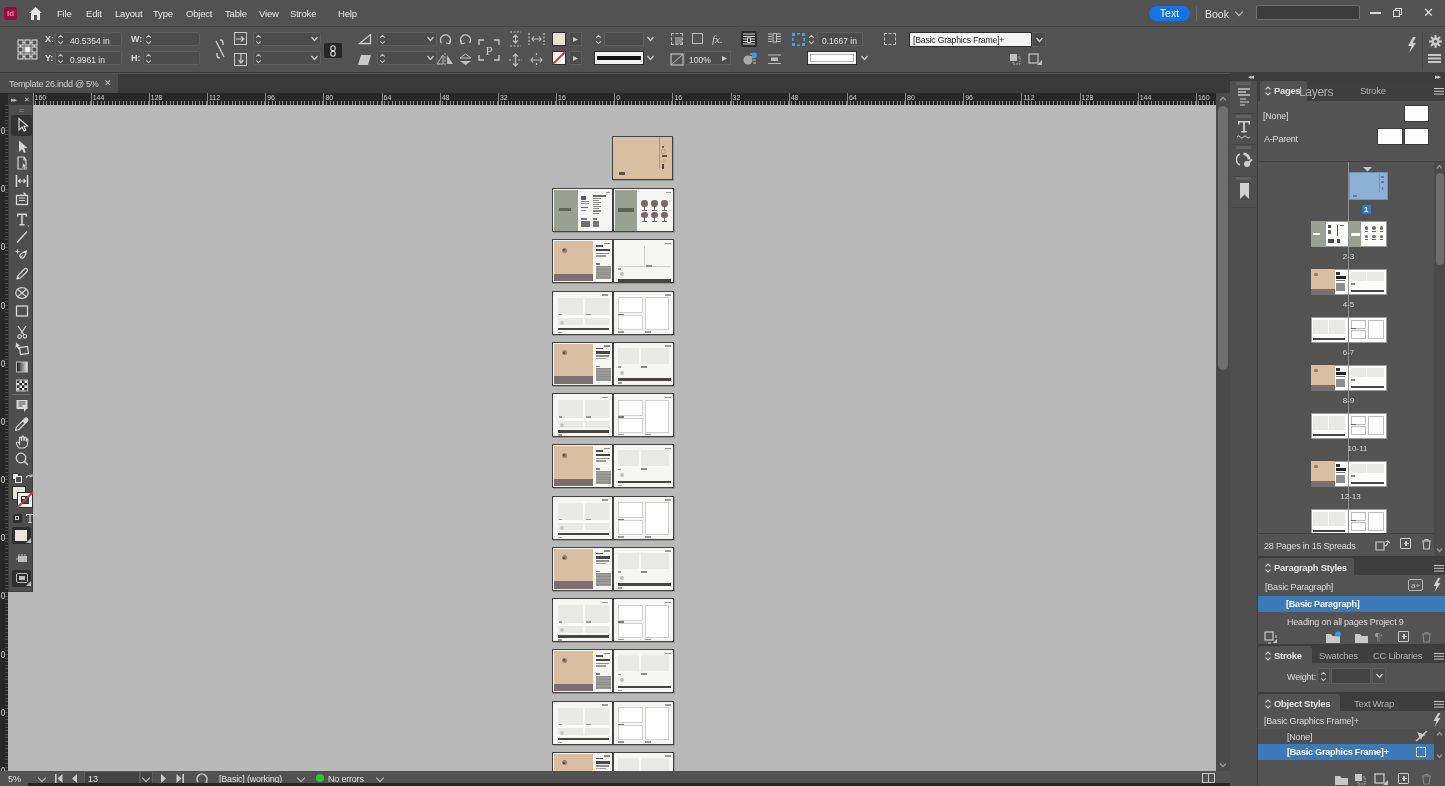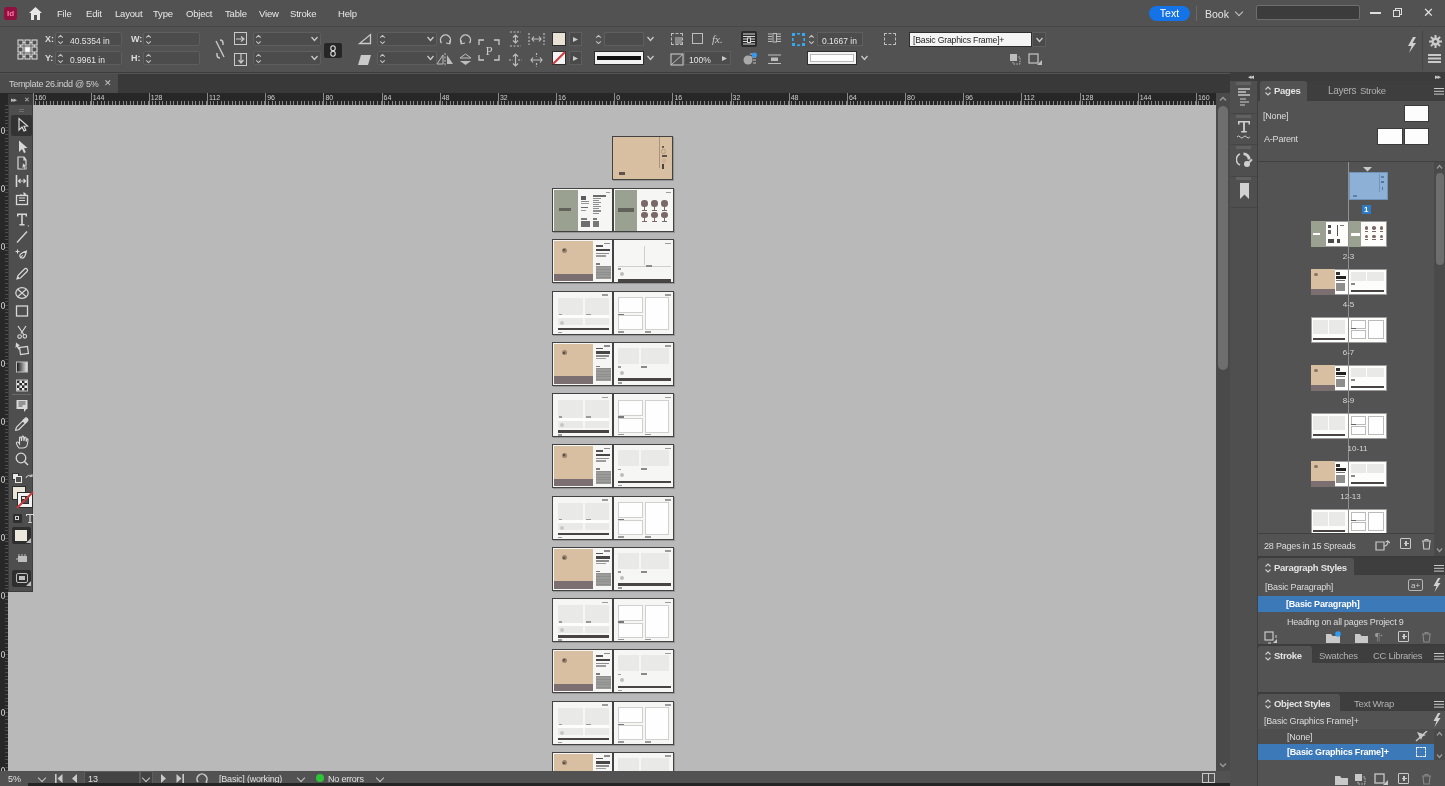--- a/index.html
+++ b/index.html
@@ -895,21 +895,21 @@
 <div class="ab" style="left:6px;top:104px;width:15px;height:2.5px;background:#616161;"></div>
 <svg class="ab" style="left:9px;top:109px;" width="11" height="18">
       <path d="M1 1 H10 V17 L5.5 12.5 L1 17 Z" fill="#d0d0d0"></path>
     </svg>
 <div class="ab" style="left:28px;top:8px;width:187px;height:20px;background:#3e3e3e;">
 <div class="ab" style="left:2px;top:0;width:47px;height:20px;background:#535353;border-radius:3px 3px 0 0;"></div>
 <svg class="ab" style="left:6px;top:5px;" width="8" height="10">
         <path d="M1.5 3.5 L4 1 L6.5 3.5 M1.5 6.5 L4 9 L6.5 6.5" fill="none" stroke="#cfcfcf" stroke-width="1.1"></path>
       </svg>
 <div class="ab" style="left:16px;top:4px;font-size:9.5px;letter-spacing:-0.3px;font-weight:bold;color:#e3e3e3;">Pages</div>
-<div class="ab" style="left:70px;top:4px;font-size:10px;letter-spacing:-0.3px;color:#b0b0b0;">Layers</div>
+<div class="ab" style="left:41px;top:4px;font-size:12px;letter-spacing:-0.3px;color:#b0b0b0;">Layers</div>
 <div class="ab" style="left:102px;top:4px;font-size:9.5px;letter-spacing:-0.3px;color:#b0b0b0;">Stroke</div>
 <div class="ab" style="left:176px;top:6.5px;width:10px;height:1.3px;background:#c9c9c9;box-shadow:0 2.8px #c9c9c9,0 5.6px #c9c9c9;"></div>
 </div>
 <div class="ab" style="left:28px;top:28px;width:187px;height:60px;background:#535353;">
 <div class="ab" style="left:5px;top:10px;font-size:9px;letter-spacing:-0.2px;color:#dcdcdc;">[None]</div>
 <div class="ab" style="left:146px;top:4px;width:25px;height:17px;background:#fdfdfd;border:1px solid #3a3a3a;"></div>
 <div class="ab" style="left:6px;top:33px;font-size:9px;letter-spacing:-0.2px;color:#dcdcdc;">A-Parent</div>
 <div class="ab" style="left:119px;top:27px;width:26px;height:16.5px;background:#fdfdfd;border:1px solid #3a3a3a;"></div>
 <div class="ab" style="left:146px;top:27px;width:25px;height:16.5px;background:#fdfdfd;border:1px solid #3a3a3a;"></div>
 </div>
@@ -1091,20 +1091,33 @@
 <div class="ab" style="left:28px;top:573px;width:187px;height:17px;background:#3e3e3e;">
       <div class="ab" style="left:0px;top:0;width:54px;height:17px;background:#535353;border-radius:3px 3px 0 0;"></div>
       <svg class="ab" style="left:6px;top:4.5px;" width="8" height="10">
         <path d="M1.5 3.5 L4 1 L6.5 3.5 M1.5 6.5 L4 9 L6.5 6.5" fill="none" stroke="#cfcfcf" stroke-width="1.1"></path>
       </svg>
       <div class="ab" style="left:16px;top:4px;font-size:9.5px;letter-spacing:-0.3px;font-weight:bold;color:#e3e3e3;">Stroke</div>
       <div class="ab" style="left:61px;top:4px;font-size:9.5px;letter-spacing:-0.3px;font-weight:normal;color:#b0b0b0;">Swatches</div>
       <div class="ab" style="left:115px;top:4px;font-size:9.5px;letter-spacing:-0.3px;font-weight:normal;color:#b0b0b0;">CC Libraries</div>
       <div class="ab" style="left:176px;top:6.5px;width:10px;height:1.3px;background:#c9c9c9;box-shadow:0 2.8px #c9c9c9,0 5.6px #c9c9c9;"></div>
     </div>
+<div class="ab" style="left:28px;top:590px;width:187px;height:29px;background:#535353;">
+<div class="ab" style="left:29px;top:9px;font-size:9px;letter-spacing:-0.2px;color:#dcdcdc;">Weight:</div>
+<div class="ab" style="left:59px;top:5px;width:13px;height:16px;background:#4a4a4a;border:1px solid #5e5e5e;border-radius:2px 0 0 2px;"></div>
+<svg class="ab" style="left:62px;top:7.5px;" width="7" height="11" viewBox="0 0 7 11">
+        <path d="M1.2 3.6 L3.5 1.4 L5.8 3.6" fill="none" stroke="#c2c2c2" stroke-width="1.1"></path>
+        <path d="M1.2 7.4 L3.5 9.6 L5.8 7.4" fill="none" stroke="#c2c2c2" stroke-width="1.1"></path>
+      </svg>
+<div class="ab" style="left:73px;top:5px;width:40px;height:16px;background:#434343;border:1px solid #5e5e5e;"></div>
+<div class="ab" style="left:114px;top:5px;width:14px;height:16px;background:#4a4a4a;border:1px solid #5e5e5e;border-radius:0 2px 2px 0;"></div>
+<svg class="ab" style="left:117px;top:10px;" width="9" height="6" viewBox="0 0 9 6">
+        <path d="M1.5 1 L4.5 4.5 L7.5 1" fill="none" stroke="#c9c9c9" stroke-width="1.3"></path>
+      </svg>
+</div>
 <div class="ab" style="left:28px;top:619px;width:187px;height:2px;background:#3c3c3c;"></div>
 <div class="ab" style="left:28px;top:621px;width:187px;height:17px;background:#3e3e3e;">
       <div class="ab" style="left:0px;top:0;width:82px;height:17px;background:#535353;border-radius:3px 3px 0 0;"></div>
       <svg class="ab" style="left:6px;top:4.5px;" width="8" height="10">
         <path d="M1.5 3.5 L4 1 L6.5 3.5 M1.5 6.5 L4 9 L6.5 6.5" fill="none" stroke="#cfcfcf" stroke-width="1.1"></path>
       </svg>
       <div class="ab" style="left:16px;top:4px;font-size:9.5px;letter-spacing:-0.3px;font-weight:bold;color:#e3e3e3;">Object Styles</div>
       <div class="ab" style="left:96px;top:4px;font-size:9.5px;letter-spacing:-0.3px;font-weight:normal;color:#b0b0b0;">Text Wrap</div>
       <div class="ab" style="left:176px;top:6.5px;width:10px;height:1.3px;background:#c9c9c9;box-shadow:0 2.8px #c9c9c9,0 5.6px #c9c9c9;"></div>
     </div>

